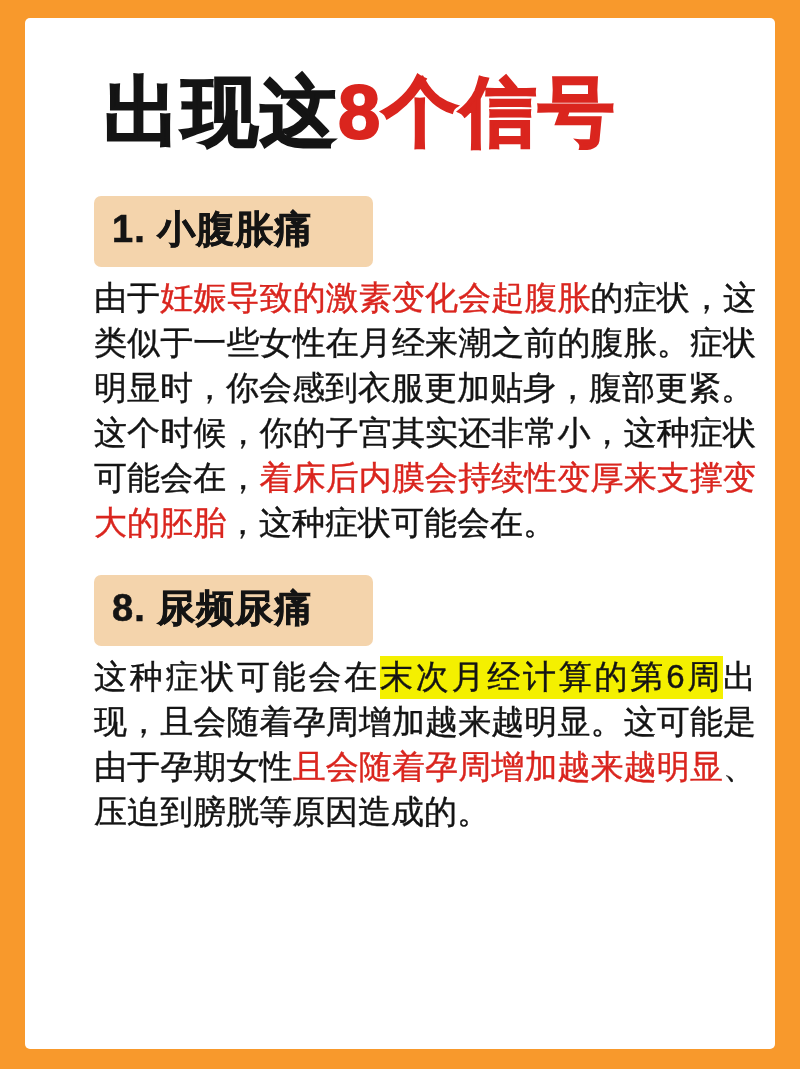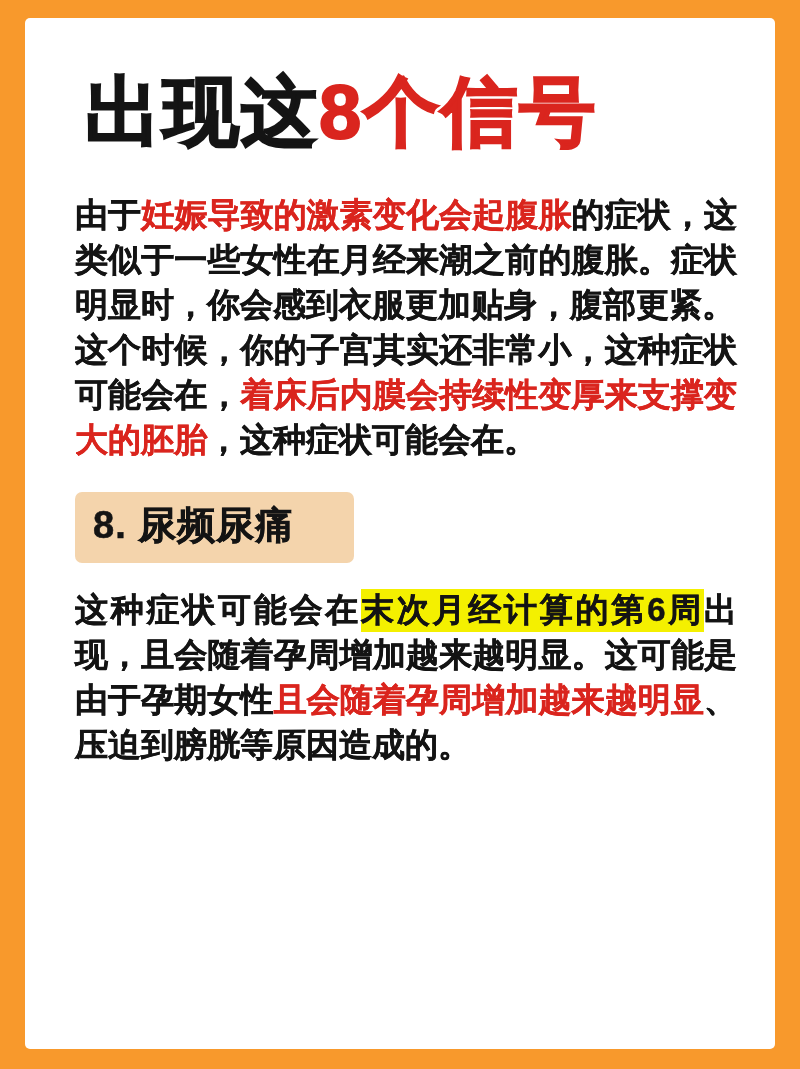--- a/index.html
+++ b/index.html
@@ -15,21 +15,21 @@
     overflow: hidden;
   }
   .card {
     position: absolute;
     left: 25px;
     top: 18px;
     right: 25px;
     bottom: 20px;
     background: #FFFFFF;
     border-radius: 5px;
-    padding: 0 40px 0 50px;
+    padding: 0 40px 0 69px;
     box-sizing: border-box;
   }
   .poster-title {
     margin: 38px 0 0 10px;
     font-size: 76px;
     line-height: 112px;
     font-weight: 900;
     letter-spacing: 2px;
     color: #141414;
     -webkit-text-stroke: 2px currentColor;
@@ -43,24 +43,24 @@
     font-weight: 800;
     color: #141414;
     padding: 8px 60px 12px 18px;
     letter-spacing: 1px;
     -webkit-text-stroke: 0.6px currentColor;
   }
   .heading-1 { margin-top: 28px; }
   .heading-2 { margin-top: 30px; }
   .body-block {
     width: 662px;
-    margin-top: 24px;
+    margin-top: 8px;
     font-size: 33px;
     line-height: 45px;
-    font-weight: 700;
+    font-weight: 400;
     color: #141414;
     -webkit-text-stroke: 0.4px currentColor;
     text-align: justify;
   }
   .body-block p {
     margin: 0;
     padding: 0;
   }
   .seg.black { color: #141414; }
   .seg.red   { color: #DA251E; }
@@ -69,20 +69,21 @@
 </head>
 <body>
 
 <div class="card">
 
   <h1 class="poster-title">
     <div><span class="seg black">出现这</span><span class="seg red">8个信号</span></div>
   </h1>
 
   <section>
+    <div class="section-heading heading-1">1. 小腹胀痛</div>
     <div class="body-block">
       <p><span class="seg black">由于</span><span class="seg red">妊娠导致的激素变化会起腹胀</span><span class="seg black">的症状，这类似于一些女性在月经来潮之前的腹胀。症状明显时，你会感到衣服更加贴身，腹部更紧。</span></p>
       <p><span class="seg black">这个时候，你的子宫其实还非常小，这种症状可能会在，</span><span class="seg red">着床后内膜会持续性变厚来支撑变大的胚胎</span><span class="seg black">，这种症状可能会在。</span></p>
     </div>
   </section>
 
   <section>
     <div class="section-heading heading-2">8. 尿频尿痛</div>
     <div class="body-block">
       <p><span class="seg black">这种症状可能会在</span><span class="seg hl">末次月经计算的第6周</span><span class="seg black">出现，且会随着孕周增加越来越明显。这可能是由于孕期女性</span><span class="seg red">且会随着孕周增加越来越明显</span><span class="seg black">、压迫到膀胱等原因造成的。</span></p>

